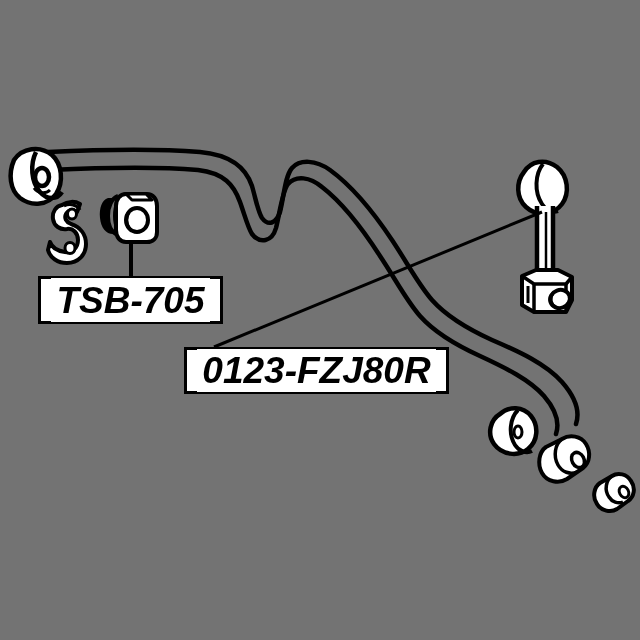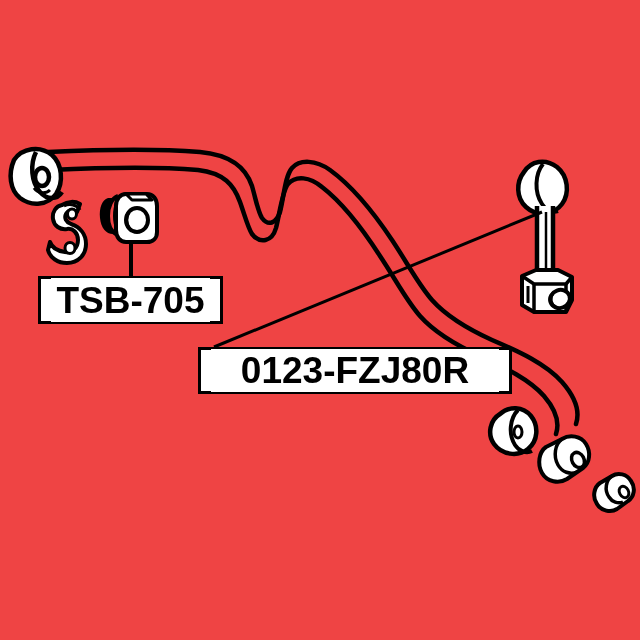--- a/index.html
+++ b/index.html
@@ -8,22 +8,23 @@
     padding: 0;
     background: #ffffff;
   }
   body {
     font-family: "Liberation Sans", sans-serif;
   }
   #diagram-root {
     position: relative;
     width: 640px;
     height: 640px;
-    background: #ef4444;
+    background: #737373;
     overflow: hidden;
+    font-style: italic;
   }
   #parts-svg {
     position: absolute;
     top: 0;
     left: 0;
     width: 640px;
     height: 640px;
     display: block;
   }
   .label-box {
@@ -55,23 +56,23 @@
   #label-tsb-705 {
     left: 38px;
     top: 276px;
     width: 185px;
     height: 48px;
   }
   #label-tsb-705 .label-text {
     font-size: 37px;
   }
   #label-0123-fzj80r {
-    left: 198px;
+    left: 184px;
     top: 347px;
-    width: 314px;
+    width: 265px;
     height: 47px;
   }
   #label-0123-fzj80r .label-text {
     font-size: 37px;
   }
 </style>
 </head>
 <body>
 
 <div id="diagram-root">

